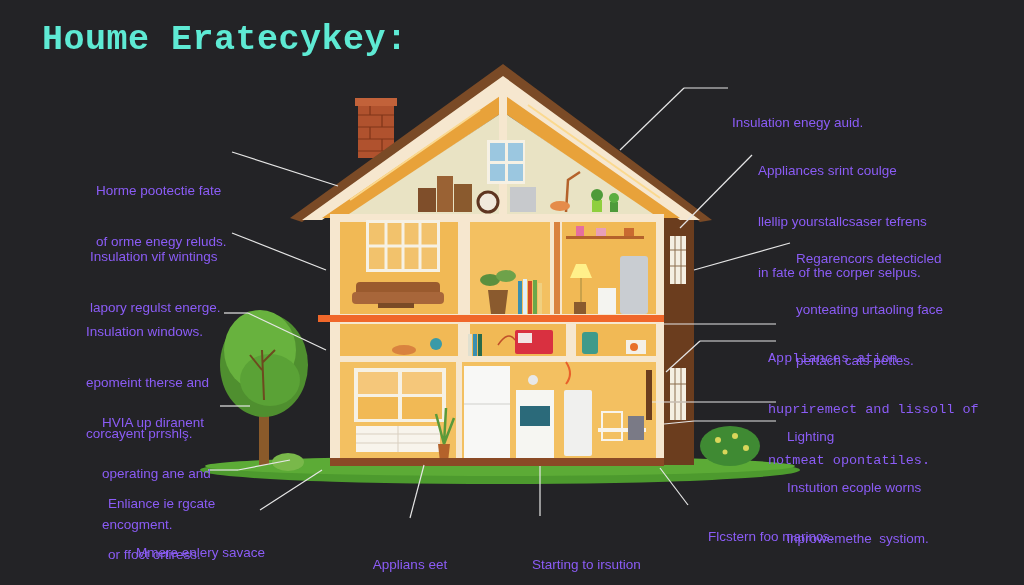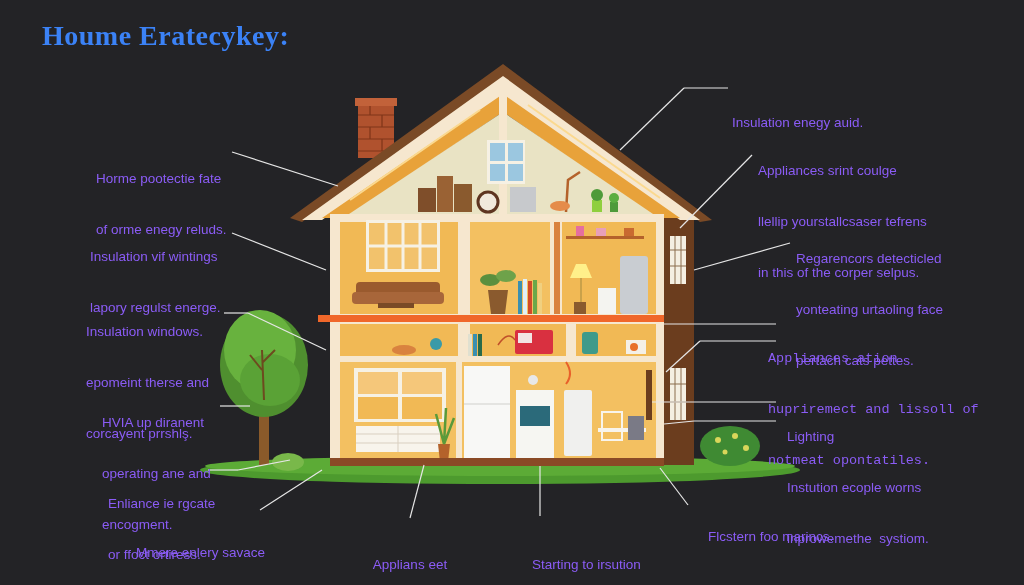--- a/index.html
+++ b/index.html
@@ -1,17 +1,17 @@
 <!DOCTYPE html>
 <html><head>
 <meta charset="utf-8">
 <style>
   html,body{margin:0;padding:0;}
   body{width:1024px;height:585px;background:#232326;overflow:hidden;position:relative;font-family:"Liberation Sans","DejaVu Sans",sans-serif;color:#f2f2f2;}
-  .title{position:absolute;left:42px;top:20px;font-size:28px;font-weight:bold;letter-spacing:0.5px;color:#3b82f6;font-family:Liberation Serif, serif;}
+  .title{position:absolute;left:42px;top:20px;font-size:35px;font-weight:bold;letter-spacing:0.5px;color:#5eead4;font-family:Liberation Mono, monospace;}
   .label{position:absolute;font-size:13.5px;line-height:17px;color:#8b5cf6;white-space:pre;}
   .label span{display:block;}
   .center{text-align:center;}
   svg.scene{position:absolute;left:0;top:0;}
 </style>
 </head>
 <body>
 
 <div class="title">Houme Eratecykey:</div>
 
@@ -187,21 +187,21 @@
     <line x1="790" y1="243" x2="694" y2="270"></line>
     <line x1="776" y1="324" x2="664" y2="324"></line>
     <line x1="776" y1="341" x2="700" y2="341"></line>
     <line x1="700" y1="341" x2="666" y2="372"></line>
     <line x1="776" y1="402" x2="652" y2="402"></line>
     <line x1="776" y1="421" x2="694" y2="421"></line>
     <line x1="694" y1="421" x2="664" y2="424"></line>
   </g>
 </svg>
 
-<div class="label" style="left:96px;top:136px;">
+<div class="label" style="left:96px;top:148px;">
   <span>Horme pootectie fate</span>
   <span>of orme enegy reluds.</span>
 </div>
 <div class="label" style="left:90px;top:214px;">
   <span>Insulation vif wintings</span>
   <span>lapory regulst energe.</span>
 </div>
 <div class="label" style="left:86px;top:289px;">
   <span>Insulation windows.</span>
   <span>epomeint therse and</span>
@@ -231,21 +231,21 @@
   
   
 </div>
 
 <div class="label" style="left:732px;top:80px;">
   <span>Insulation enegy auid.</span>
 </div>
 <div class="label" style="left:758px;top:128px;">
   <span>Appliances srint coulge</span>
   <span>llellip yourstallcsaser tefrens</span>
-  <span>in this of the corper selpus.</span>
+  <span>in fate of the corper selpus.</span>
 </div>
 <div class="label" style="left:796px;top:216px;">
   <span>Regarencors detecticled</span>
   <span>yonteating urtaoling face</span>
   <span>pertach cats pettes.</span>
 </div>
 <div class="label" style="left:768px;top:316px;font-family:Liberation Mono, monospace;">
   <span>Appliances ation</span>
   <span>hupriremect and lissoll of</span>
   <span>notmeat opontatiles.</span>

